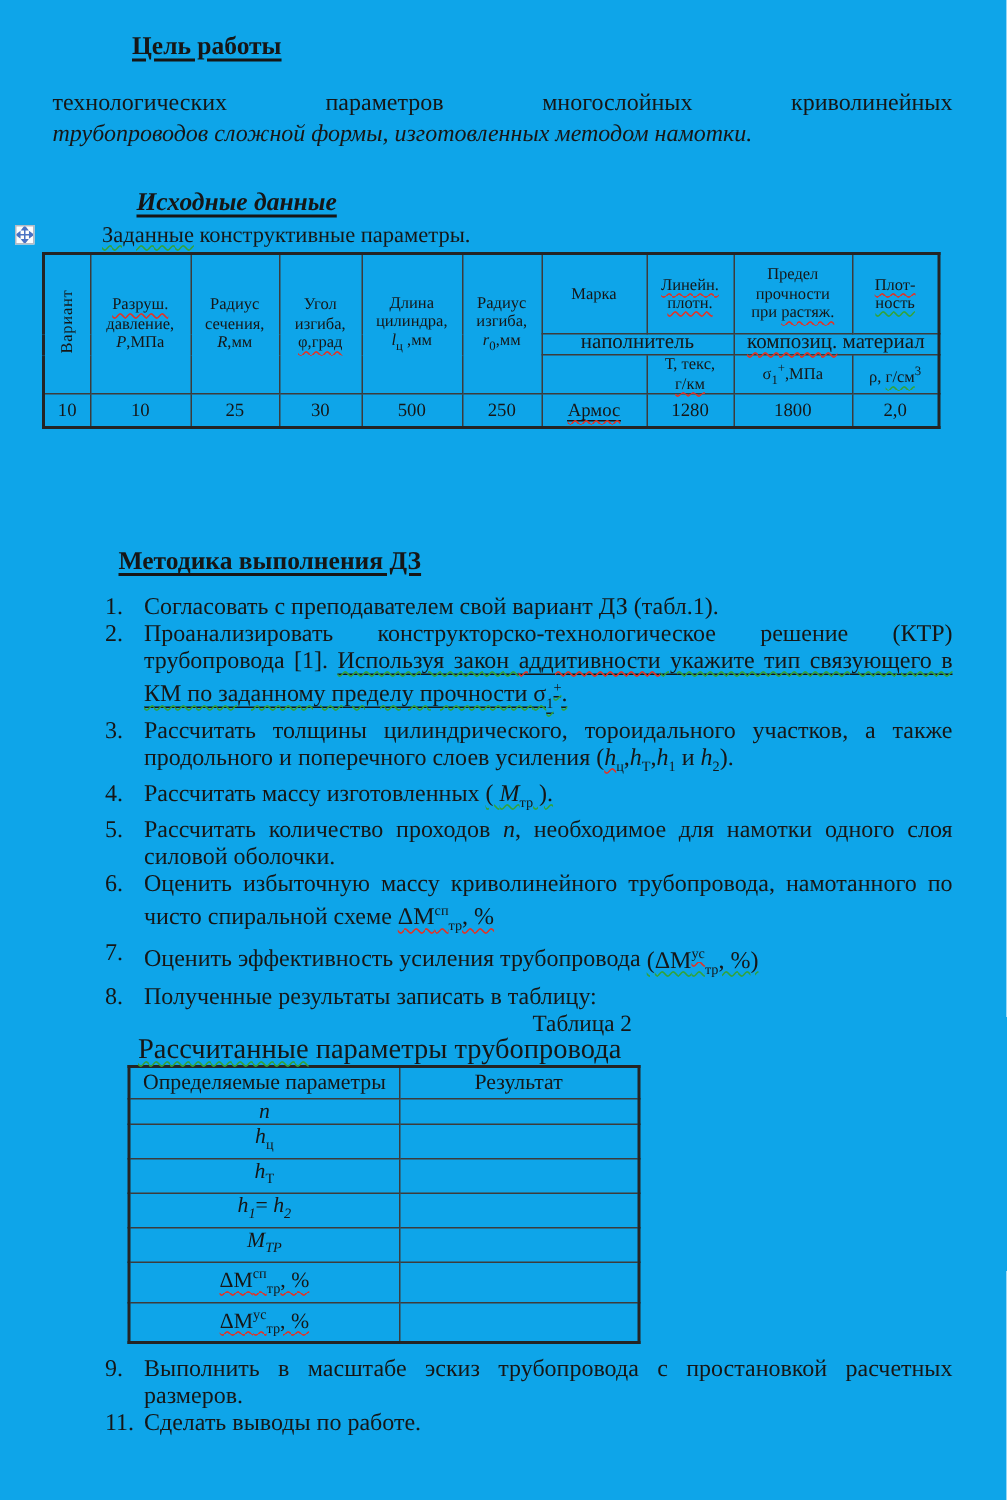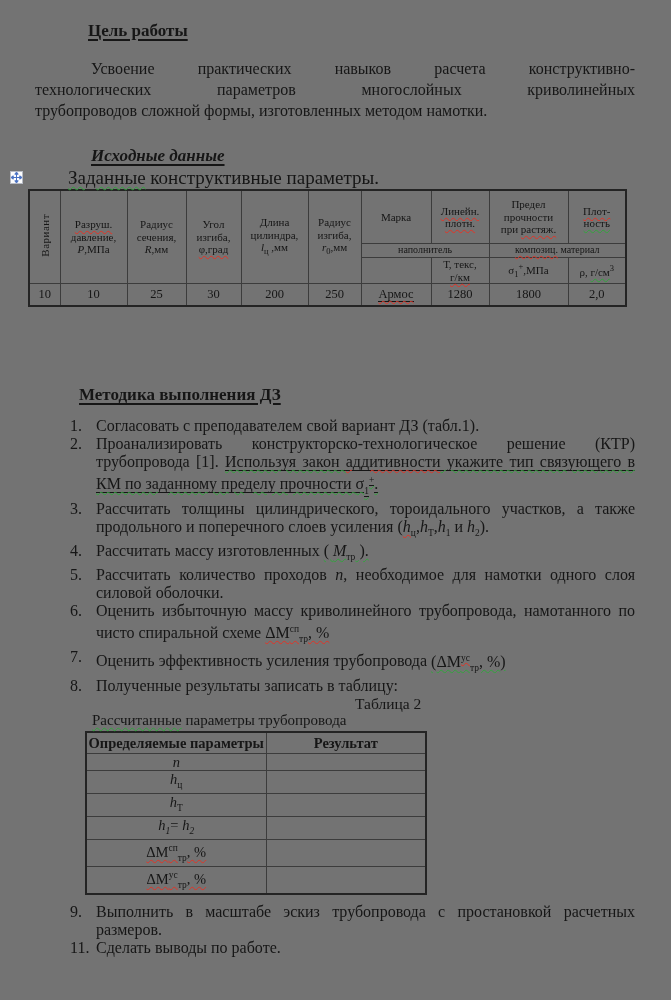--- a/index.html
+++ b/index.html
@@ -1,87 +1,86 @@
 <!DOCTYPE html>
 <html><head>
 <meta charset="utf-8">
 <style>
   html,body { margin:0; padding:0; background:#ffffff; }
   .page {
-    position:relative; width:671px; height:1000px; background:#737373;
+    position:relative; width:671px; height:1000px; background:#0ea5e9;
     font-family:"Liberation Serif","DejaVu Serif",serif; color:#161616;
     overflow:hidden;
   }
   .content { padding:0 36px 0 35px; }
 
   .h2 { font-size:17px; font-weight:bold; text-decoration:underline;
         text-decoration-thickness:1.5px; text-underline-offset:3px; margin:0; }
   #goal-heading   { padding-top:21px; margin-left:53px; }
   #source-heading { margin-top:25px;  margin-left:56px;font-style:italic; }
   #method-heading { margin-top:78px;  margin-left:44px; }
 
   .para { margin-top:17px; }
   .pline { font-size:16px; line-height:21px; text-align:justify; text-align-last:justify; }
   .pline.first { text-indent:56px; }
-  .pline.last  { text-align-last:left; }
+  .pline.last  { text-align-last:left;font-style:italic; }
 
   .t1label { font-size:15.5px; text-align:right; margin:1px -30px 0 0; }
-  .capt { font-size:19px; margin:3px 0 0 33px; position:relative; line-height:18px; }
-  .capt2 { font-size:15px; margin:0 0 0 57px; line-height:17px; }
+  .capt { font-size:15px; margin:3px 0 0 33px; position:relative; line-height:18px; }
+  .capt2 { font-size:19px; margin:0 0 0 57px; line-height:17px; }
   .t2label { font-size:15.5px; margin:1px 0 0 320px; line-height:16px; }
 
   .anchor-box { position:absolute; left:-58px; top:2px; width:13px; height:13px;
     border:1px solid #b6bac4; display:flex; align-items:center; justify-content:center;
     background:#fdfdfd; box-sizing:border-box; }
 
   
   .wr { text-decoration-line:underline; text-decoration-style:wavy;
         text-decoration-color:#e03427; text-decoration-thickness:1px; text-underline-offset:2px; }
   .wg { text-decoration-line:underline; text-decoration-style:wavy;
         text-decoration-color:#31a33c; text-decoration-thickness:1px; text-underline-offset:2px; }
   .ul { border-bottom:1px solid #161616; }
 
   
   .t1 { border-collapse:collapse; table-layout:fixed; width:597px; margin:2px 0 0 -7px;
         font-size:11px; line-height:12.5px; }
   .t1 td { border:1px solid #3c3c3c; text-align:center; vertical-align:middle; padding:0 1px; }
   .t1 { border:2px solid #242424; }
   .t1 tr.hdr1 td { height:52px; }
-  .t1 tr.hdr2 td { height:13px; font-size:10px; }
+  .t1 tr.hdr2 td { height:13px; font-size:14px; }
   .t1 tr.hdr3 td { height:25px; }
   .t1 tr.drow td { height:21px; font-size:12.5px; }
   .vert { writing-mode:vertical-rl; transform:rotate(180deg); font-size:11px; letter-spacing:.5px; }
   .ss { font-size:9.5px; }
   .t1 .ss { font-size:8.5px; }
 
   
   .mlist { margin:12px 0 0 35px; font-size:16px; line-height:18px; }
   .mlist2 { margin:8px 0 0 35px; font-size:16px; line-height:18px; }
   .mi { display:flex; }
   .mi .num { flex:0 0 26px; width:26px; }
   .mi .txt { flex:1; text-align:justify; }
 
   
   .t2 { border-collapse:collapse; table-layout:fixed; width:340px; margin:2px 0 0 50px;
         font-size:14.5px; border:2px solid #242424; }
   .t2 td { border:1px solid #3c3c3c; text-align:center; vertical-align:middle;
            padding:0; height:16.5px; line-height:16px; }
-  .t2 td.hd { font-weight:bold; height:20px; }
+  .t2 td.hd { font-weight:normal; height:20px; }
   .t2 .ss { font-size:9.5px; }
 </style>
 </head>
 <body>
 
 <div class="page">
   <div class="content">
 
     <div class="h2" id="goal-heading">Цель работы</div>
 
     <div class="para">
-      <div class="pline first">Усвоение практических навыков расчета конструктивно-</div>
       <div class="pline">технологических параметров многослойных криволинейных</div>
       <div class="pline last">трубопроводов сложной формы, изготовленных методом намотки.</div>
     </div>
 
     <div class="h2" id="source-heading">Исходные данные</div>
 
 
     <div class="capt">
       <span class="anchor-box">
         <svg width="11" height="11" viewBox="0 0 11 11">
@@ -165,21 +164,21 @@
           <div><span class="wr">г/км</span></div>
         </td>
         <td><span>σ</span><sub class="ss">1</sub><sup class="ss">+</sup><span>,МПа</span></td>
         <td><span>ρ, </span><span class="wg">г/см</span><sup class="ss">3</sup></td>
       </tr>
       <tr class="drow">
         <td>10</td>
         <td>10</td>
         <td>25</td>
         <td>30</td>
-        <td>200</td>
+        <td>500</td>
         <td>250</td>
         <td><span class="ul wr">Армос</span></td>
         <td>1280</td>
         <td>1800</td>
         <td>2,0</td>
       </tr>
     </tbody>
       </table>
 
     <div class="h2" id="method-heading">Методика выполнения ДЗ</div>
@@ -242,20 +241,24 @@
       </tr>
       <tr>
         <td><i>h</i><sub class="ss">Т</sub></td>
         <td></td>
       </tr>
       <tr>
         <td><i>h</i><sub class="ss"><i>1</i></sub><span>= </span><i>h</i><sub class="ss"><i>2</i></sub></td>
         <td></td>
       </tr>
       <tr>
+        <td><i>M</i><sub class="ss"><i>ТР</i></sub></td>
+        <td></td>
+      </tr>
+      <tr>
         <td><span class="wr"><span>ΔМ</span><sup class="ss">сп</sup><sub class="ss">тр</sub><span>, %</span></span></td>
         <td></td>
       </tr>
       <tr>
         <td><span class="wr"><span>ΔМ</span><sup class="ss">ус</sup><sub class="ss">тр</sub><span>, %</span></span></td>
         <td></td>
       </tr>
     </tbody>
       </table>
 

